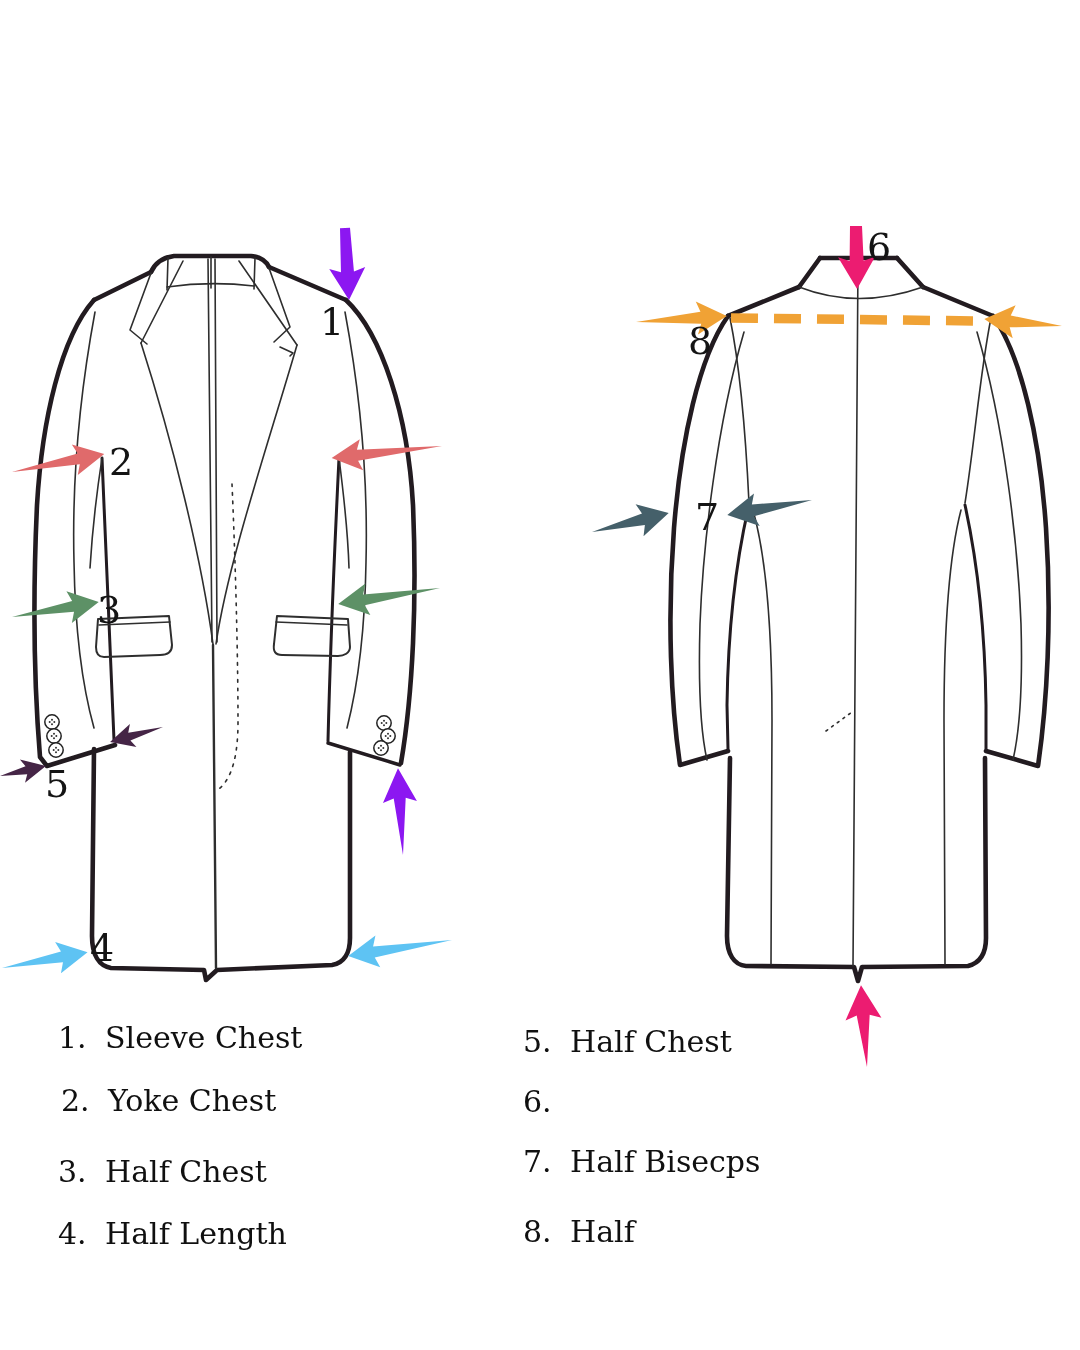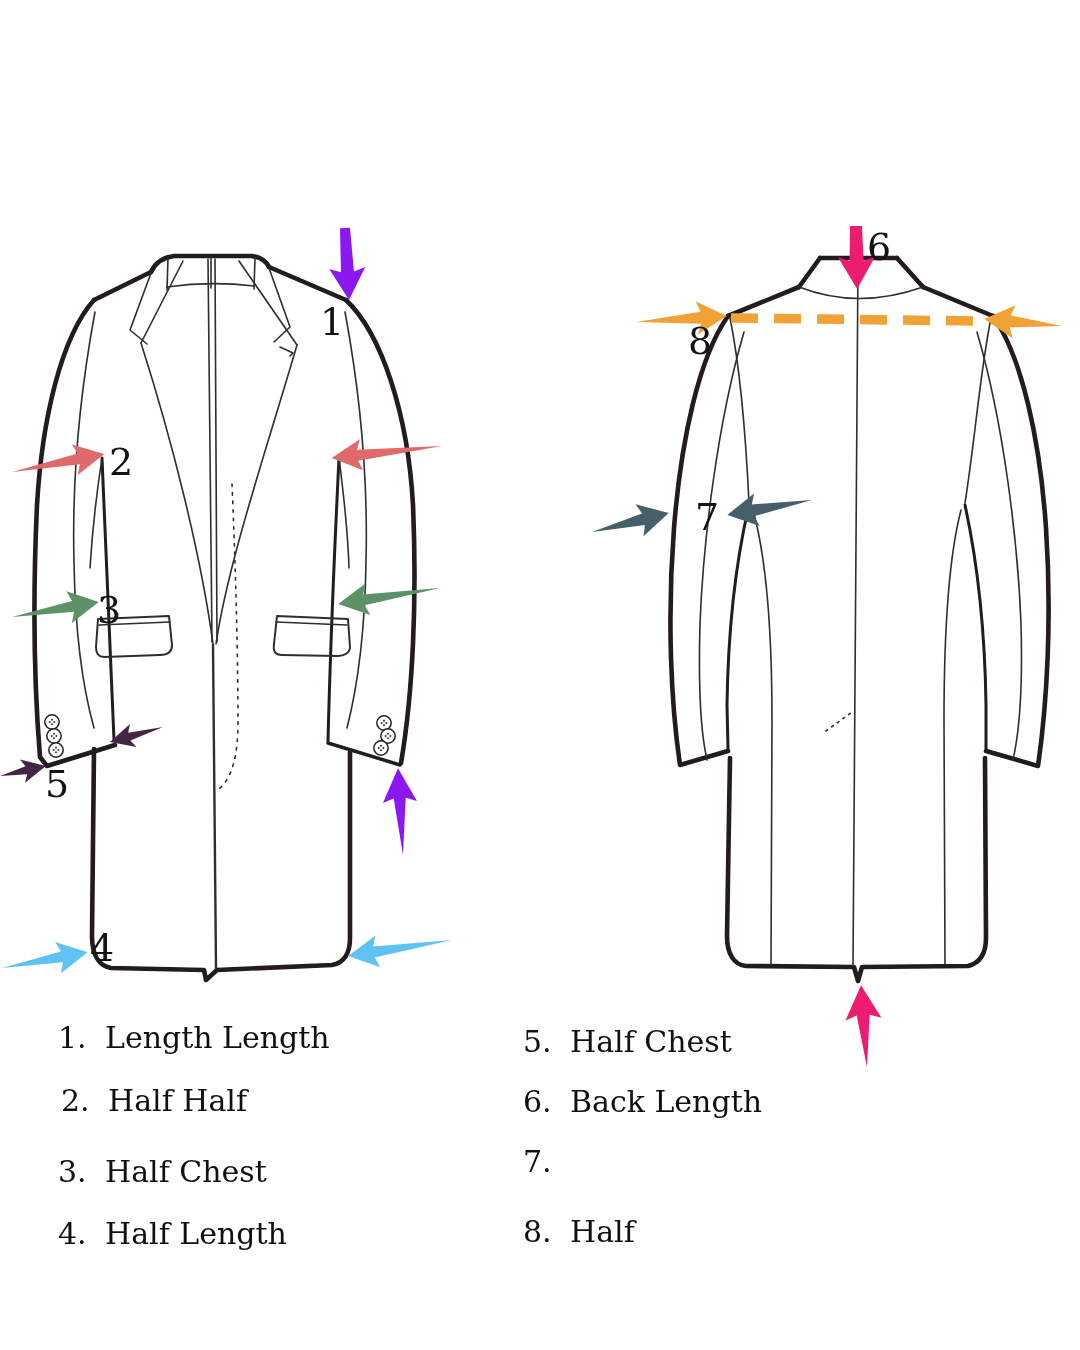--- a/index.html
+++ b/index.html
@@ -134,44 +134,44 @@
   <span class="marker" style="left:109px;top:610px">3</span>
   <span class="marker" style="left:102px;top:948px">4</span>
   <span class="marker" style="left:57px;top:784px">5</span>
   <span class="marker" style="left:879px;top:247px">6</span>
   <span class="marker" style="left:707px;top:517px">7</span>
   <span class="marker" style="left:700px;top:341px">8</span>
 
   <div>
     <div class="legend-row" style="left:58px;top:1020px">
       <span class="lnum">1.</span>
-      <span>Length Length</span>
+      <span>Sleeve Chest</span>
     </div>
     <div class="legend-row" style="left:61px;top:1083px">
       <span class="lnum">2.</span>
-      <span>Half Half</span>
+      <span>Yoke Chest</span>
     </div>
     <div class="legend-row" style="left:58px;top:1154px">
       <span class="lnum">3.</span>
       <span>Half Chest</span>
     </div>
     <div class="legend-row" style="left:58px;top:1216px">
       <span class="lnum">4.</span>
       <span>Half Length</span>
     </div>
     <div class="legend-row" style="left:523px;top:1024px">
       <span class="lnum">5.</span>
       <span>Half Chest</span>
     </div>
     <div class="legend-row" style="left:523px;top:1084px">
       <span class="lnum">6.</span>
-      <span>Back Length</span>
     </div>
     <div class="legend-row" style="left:523px;top:1144px">
       <span class="lnum">7.</span>
+      <span>Half Bisecps</span>
     </div>
     <div class="legend-row" style="left:523px;top:1214px">
       <span class="lnum">8.</span>
       <span>Half</span>
     </div>
   </div>
 
 </div>
 
 </body></html>

